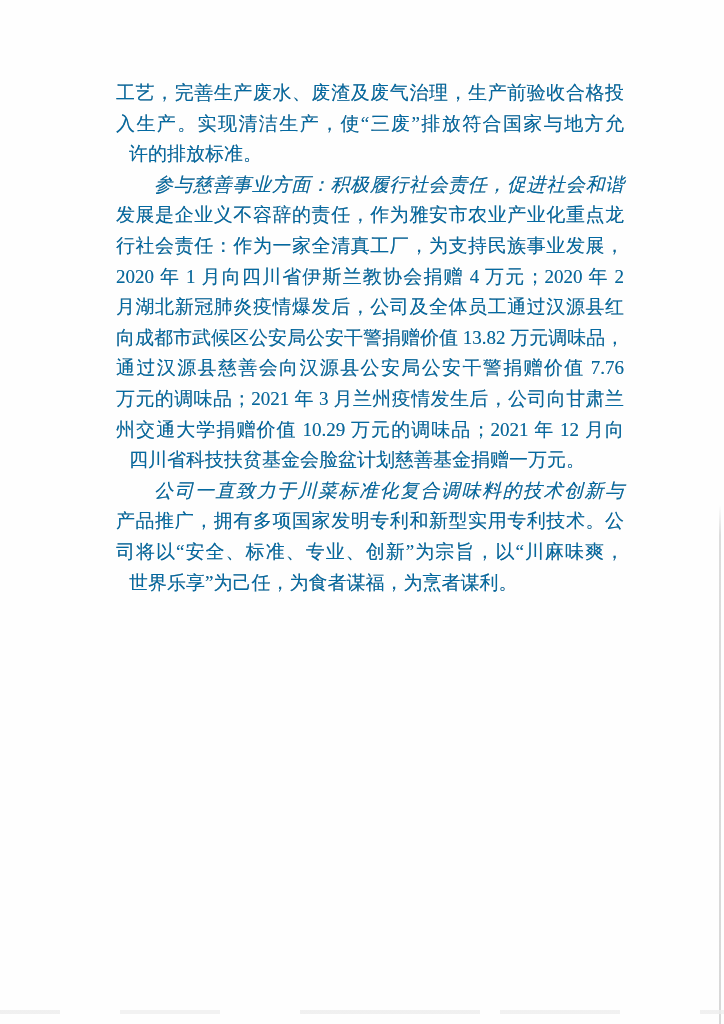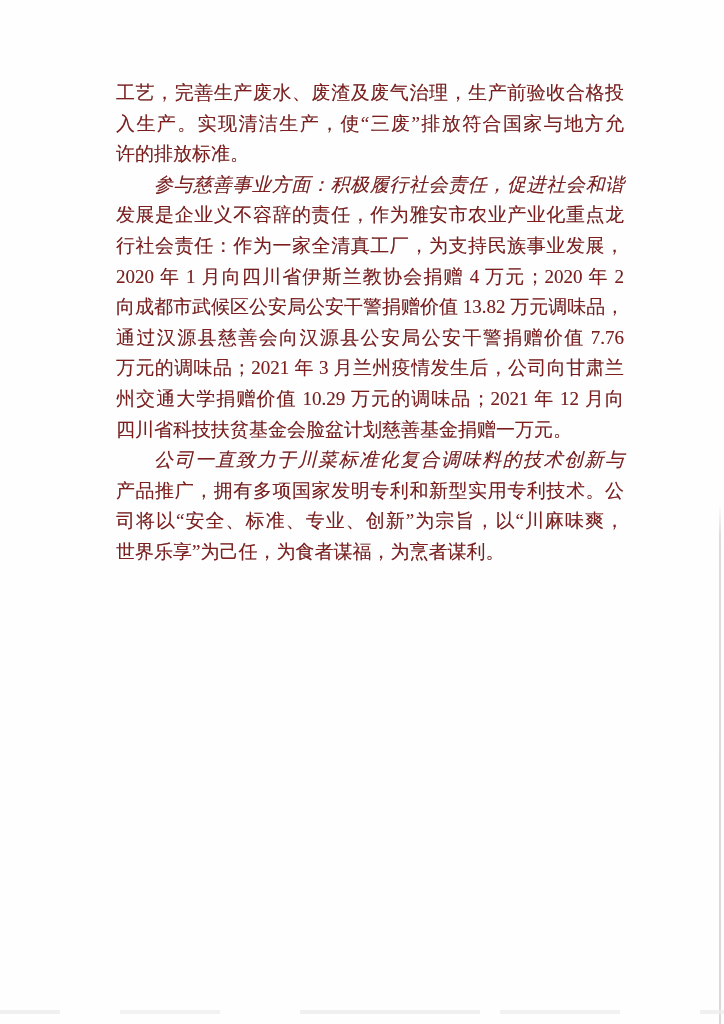--- a/index.html
+++ b/index.html
@@ -14,39 +14,40 @@
     margin: 0 auto;
     background: #fefefe;
     overflow: hidden;
     font-family: "Liberation Serif", "DejaVu Serif", serif;
   }
   .text-block {
     position: absolute;
     top: 78px;
     left: 116px;
     width: 508px;
-    color: #7f1d1d;
+    color: #0369a1;
     font-size: 19px;
     line-height: 30.6px;
     text-shadow: 0 0 0.6px rgba(62,62,62,0.45);
   }
   .paragraph {
     margin: 0;
     padding: 0;
   }
   .line {
     white-space: nowrap;
     text-align: justify;
     text-align-last: justify;
     height: 30.6px;
     overflow: visible;
   }
   .line.end {
     text-align: left;
     text-align-last: left;
+    margin-left: 13px;
   }
   .line.indent {
     text-indent: 2em;
     font-style: italic;
   }
   
   .scan-edge-line {
     position: absolute;
     right: 3px;
     top: 505px;
@@ -80,20 +81,21 @@
       <div class="line">工艺，完善生产废水、废渣及废气治理，生产前验收合格投</div>
       <div class="line">入生产。实现清洁生产，使“三废”排放符合国家与地方允</div>
       <div class="line end">许的排放标准。</div>
     </div>
 
     <div class="paragraph">
       <div class="line indent">参与慈善事业方面：积极履行社会责任，促进社会和谐</div>
       <div class="line">发展是企业义不容辞的责任，作为雅安市农业产业化重点龙</div>
       <div class="line">行社会责任：作为一家全清真工厂，为支持民族事业发展，</div>
       <div class="line">2020 年 1 月向四川省伊斯兰教协会捐赠 4 万元；2020 年 2</div>
+      <div class="line">月湖北新冠肺炎疫情爆发后，公司及全体员工通过汉源县红</div>
       <div class="line">向成都市武候区公安局公安干警捐赠价值 13.82 万元调味品，</div>
       <div class="line">通过汉源县慈善会向汉源县公安局公安干警捐赠价值 7.76</div>
       <div class="line">万元的调味品；2021 年 3 月兰州疫情发生后，公司向甘肃兰</div>
       <div class="line">州交通大学捐赠价值 10.29 万元的调味品；2021 年 12 月向</div>
       <div class="line end">四川省科技扶贫基金会脸盆计划慈善基金捐赠一万元。</div>
     </div>
 
     <div class="paragraph">
       <div class="line indent">公司一直致力于川菜标准化复合调味料的技术创新与</div>
       <div class="line">产品推广，拥有多项国家发明专利和新型实用专利技术。公</div>

